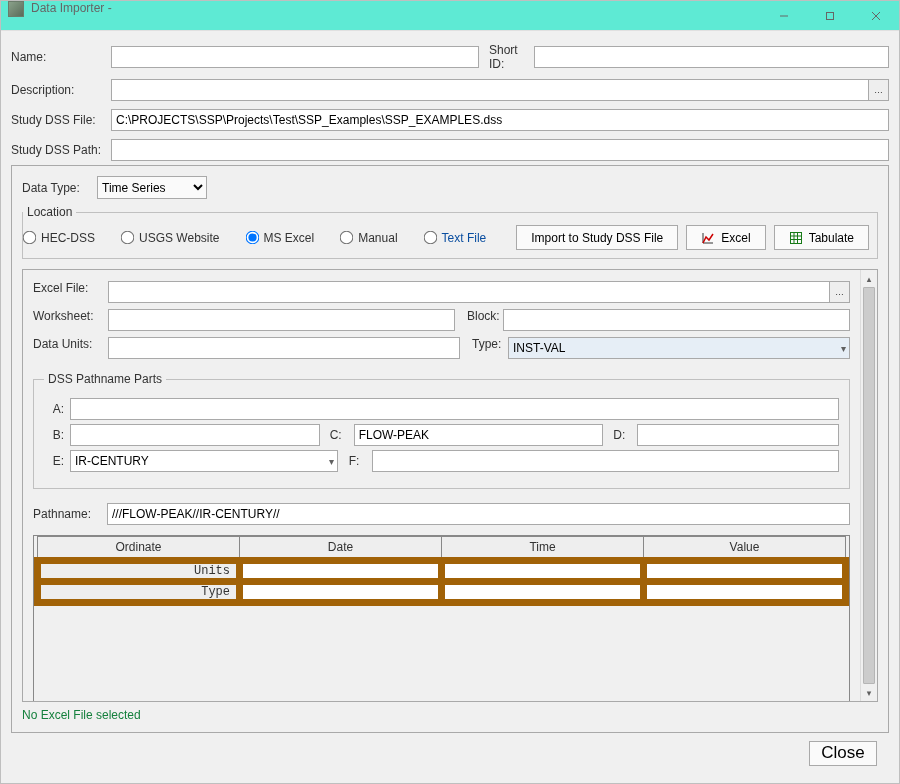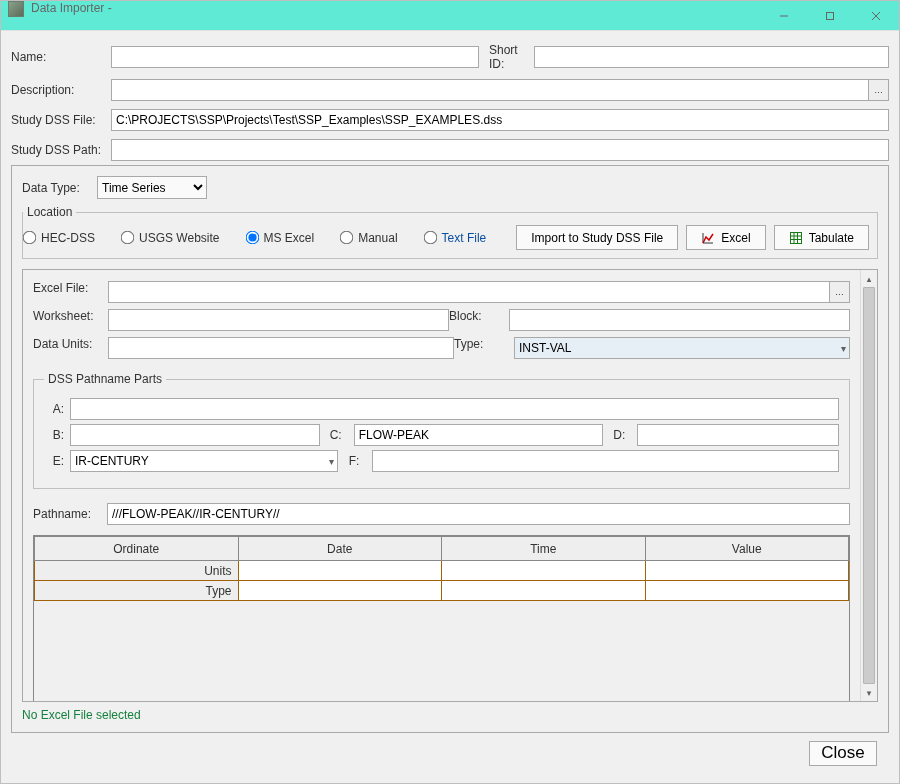--- a/index.html
+++ b/index.html
@@ -39,35 +39,35 @@
   .radio-item.blue label { color:#0a4ea0; }
   .btnbar { display:flex; gap:8px; margin-left:auto; }
   button.std { height:25px; border:1px solid #a9a9a9; background:#fafafa; font-family:inherit; font-size:12px; padding:0 14px; display:inline-flex; align-items:center; gap:6px; }
   .scrollpane-wrap { border:1px solid #a9a9a9; flex:1; display:flex; min-height:0; }
   .scrollpane { flex:1; padding:8px 10px; overflow:auto; display:flex; flex-direction:column; min-height:0; }
   .scrollbar-outer { width:17px; background:#f0f0f0; border-left:1px solid #dcdcdc; position:relative; }
   .scrollbar-outer .arrow-up, .scrollbar-outer .arrow-down { height:17px; display:flex; align-items:center; justify-content:center; color:#606060; font-size:9px;}
   .scrollbar-outer .thumb { position:absolute; top:17px; bottom:17px; left:2px; right:2px; background:#cccccc; border:1px solid #b5b5b5; border-radius:1px;}
   .mini-row { display:flex; margin:3px 0; }
   .mini-row .lbl70 { width:75px; padding-right:2px; }
-  .mini-row .lbl40 { width:60px; padding-right:4px; }
+  .mini-row .lbl40 { width:48px; padding-right:4px; padding-left:12px; }
   .combo { position:relative; flex:1; }
   .combo .field { padding-right:22px; }
   .combo.blue .field { background:#e6eef6; }
   .combo .caret { position:absolute; right:4px; top:50%; transform:translateY(-50%); font-size:10px; color:#606060; pointer-events:none; }
   fieldset.pathparts { border:1px solid #c0c0c0; margin:10px 0 12px 0; padding:8px 10px 12px 10px; }
   fieldset.pathparts legend { padding:0 4px; font-size:12px; }
   .pp-row { display:flex; align-items:center; margin:4px 0; gap:4px; }
   .pp-label { width:22px; text-align:right; padding-right:2px; }
   .pathname-row { display:flex; align-items:center; margin:2px 0 10px 0; }
   .pathname-row .plabel { width:74px; }
   .table-wrap { border:1px solid #888; background:#f0f0f0; flex:1; min-height:170px; }
   table.grid { width:100%; border-collapse:collapse; table-layout:fixed;border-radius:8px; }
   table.grid th { background:#eeeeee; color:#333; font-weight:400; border:1px solid #888; height:24px; }
-  table.grid td { border:1px solid #a16207; background:#fff; height:20px; padding:0 12px; }
+  table.grid td { border:7px solid #a16207; background:#fff; height:20px; padding:0 12px;font-family:Liberation Mono, monospace; }
   table.grid td.rowhdr { background:#eeeeee; text-align:right; padding-right:6px; }
   .status-msg { color:#15803d; margin-top:6px; font-size:12px; }
   .footer { height:40px; border-top:0; display:flex; align-items:center; justify-content:flex-end; padding:0 12px; }
   .footer button { height:25px; width:68px; border:1px solid #a9a9a9; background:#fafafa; font-family:inherit; font-size:17px; }
   .icon-svg { width:14px; height:14px; }
 </style>
 </head>
 <body>
 
 <div class="window">

